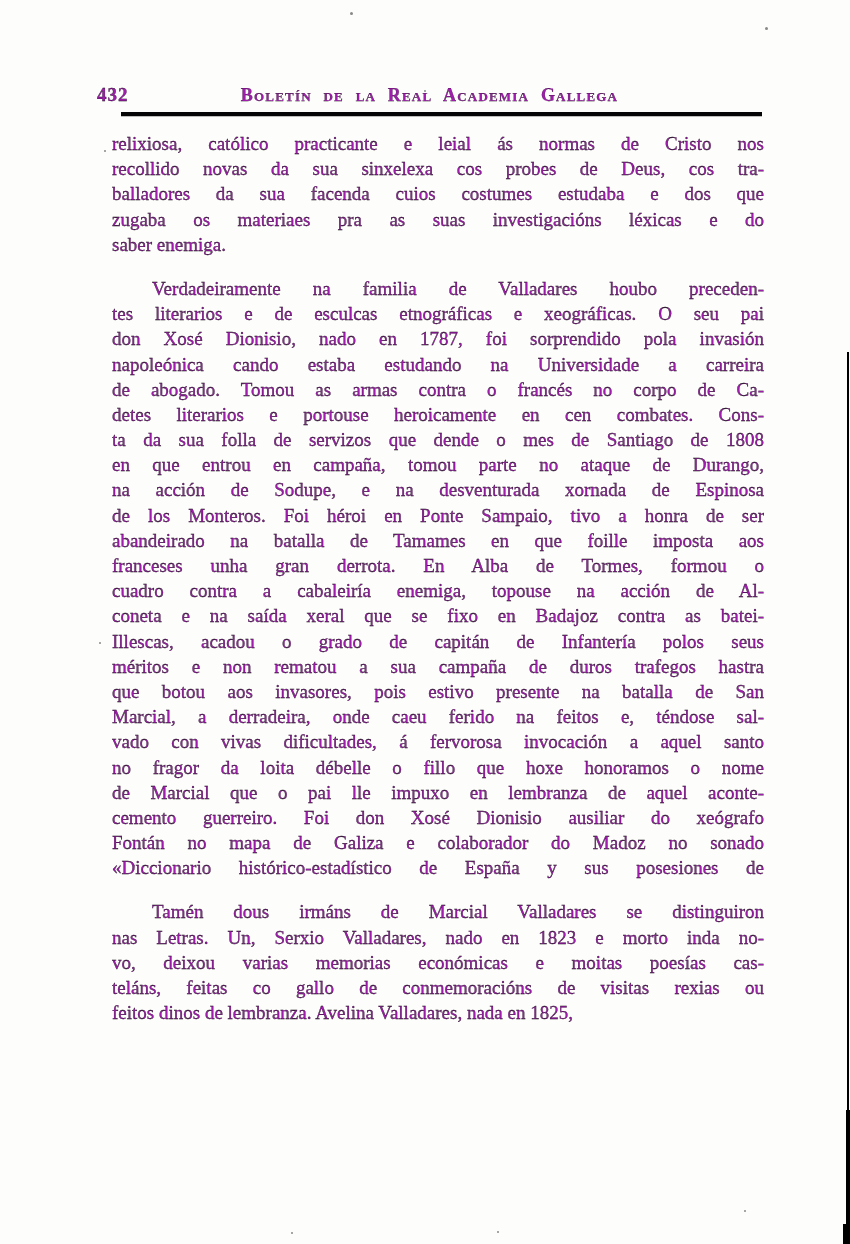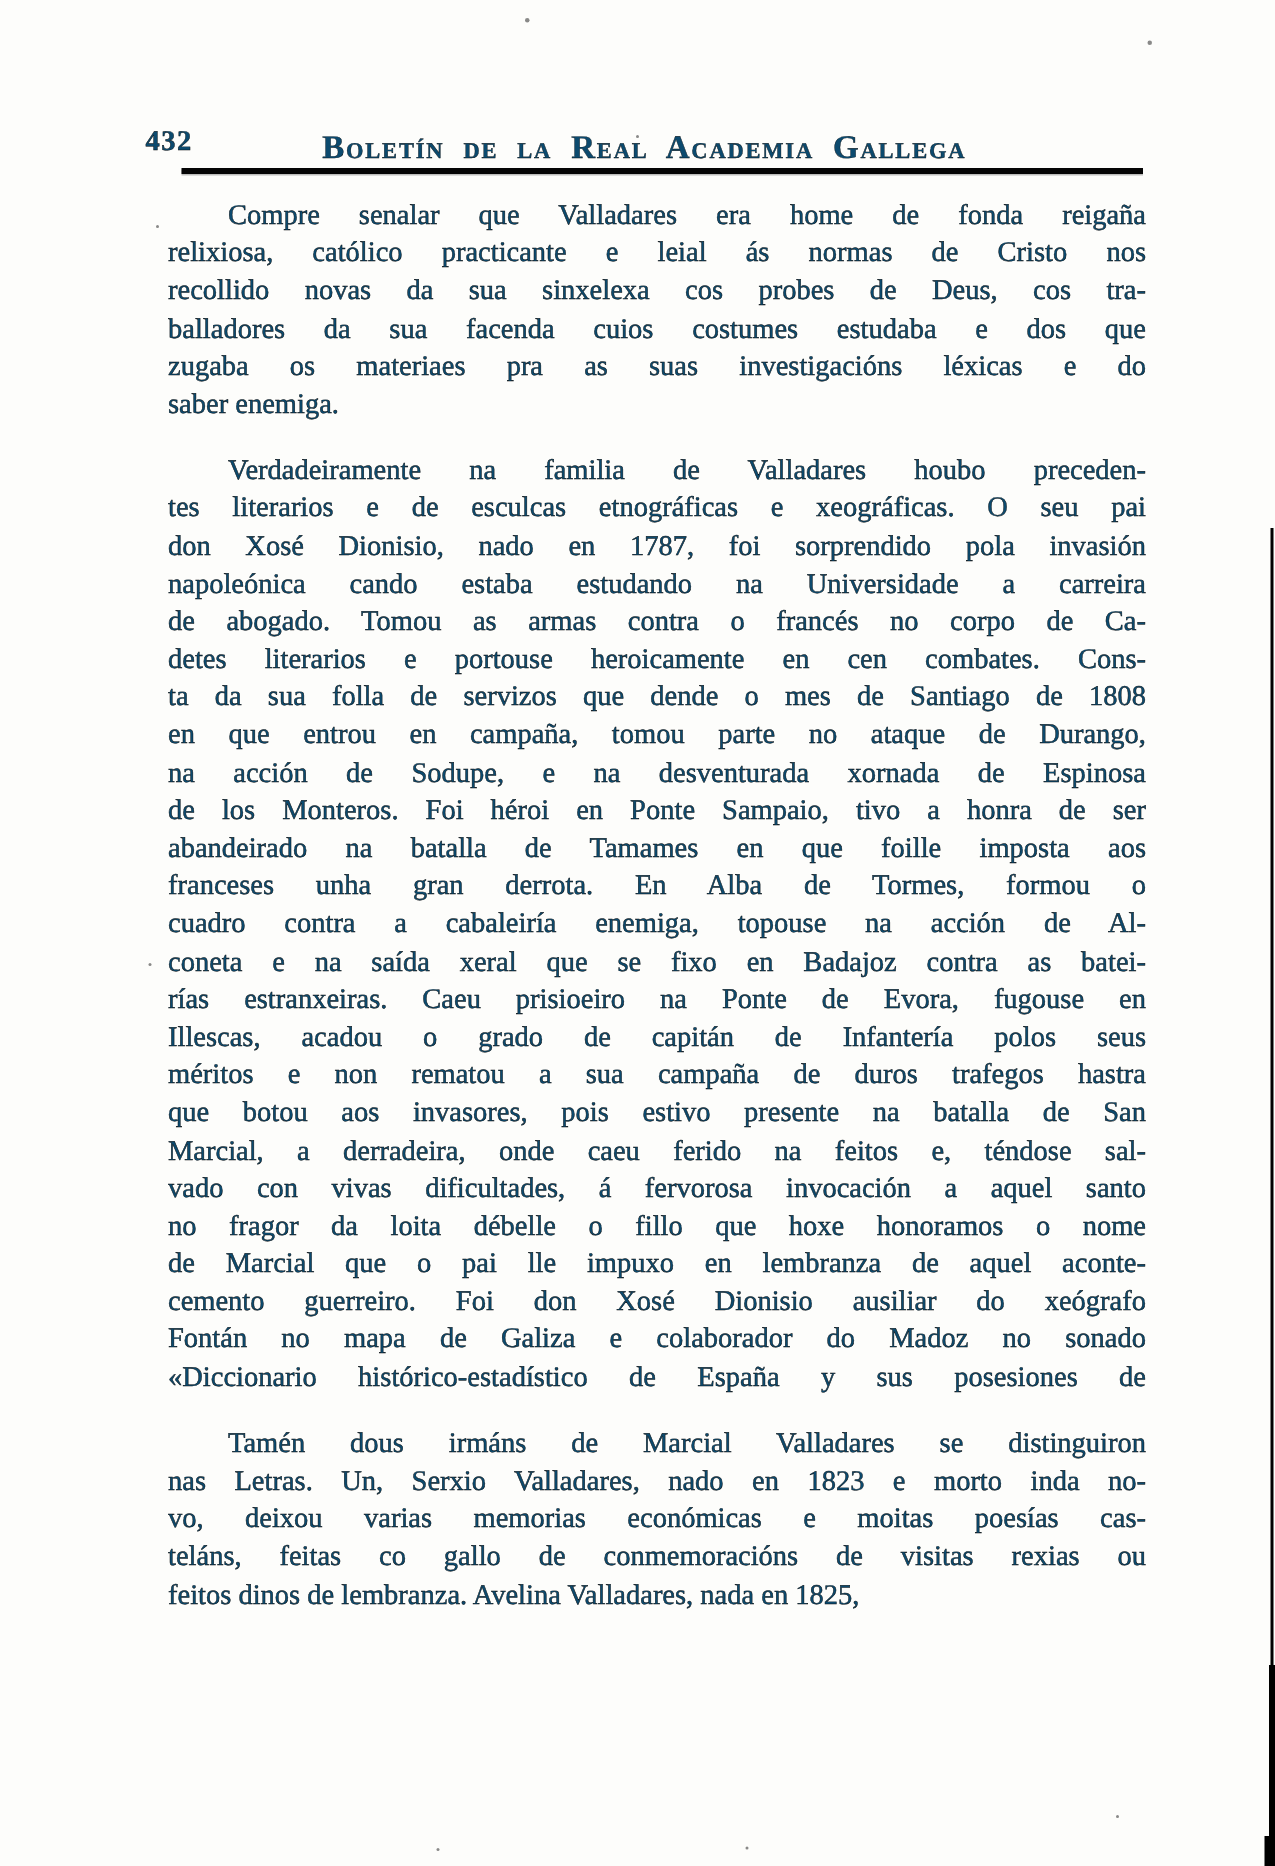--- a/index.html
+++ b/index.html
@@ -2,36 +2,36 @@
 <html><head>
 <meta charset="utf-8">
 <style>
   html,body{margin:0;padding:0;background:#e8e8e4;}
   .page{
     position:relative;
     width:850px;height:1244px;
     background:#fdfdfb;
     overflow:hidden;
     font-family:"Liberation Serif","DejaVu Serif",serif;
-    color:#0c4a6e;
+    color:#a21caf;
   }
   
   .header{
     position:absolute;top:84px;left:97px;width:665px;height:22px;
   }
   .pagenum{
     position:absolute;left:0;top:0;
     font-size:19px;font-weight:700;letter-spacing:1px;
     -webkit-text-stroke:0.3px #0c0c0c;
   }
   .journal{
     position:absolute;left:0;top:1px;width:100%;
     text-align:center;
     font-variant:small-caps;
-    font-size:22px;font-weight:700;
+    font-size:18px;font-weight:700;
     letter-spacing:1.2px;word-spacing:6px;
     -webkit-text-stroke:0.25px #0c0c0c;
   }
   .rule{
     position:absolute;left:121px;top:112px;width:641px;height:4px;
     background:#050505;
     box-shadow:0 1px 0 rgba(0,0,0,.25);
   }
   
   .body{
@@ -69,21 +69,20 @@
 
   <div class="header">
     <span class="pagenum">432</span>
     <span class="journal">Boletín de la Real Academia Gallega</span>
   </div>
 
   <div class="rule"></div>
 
   <div class="body" id="page-body">
       <div class="para">
-        <div class="line first">Compre senalar que Valladares era home de fonda reigaña</div>
         <div class="line">relixiosa, católico practicante e leial ás normas de Cristo nos</div>
         <div class="line">recollido novas da sua sinxelexa cos probes de Deus, cos tra-</div>
         <div class="line">balladores da sua facenda cuios costumes estudaba e dos que</div>
         <div class="line">zugaba os materiaes pra as suas investigacións léxicas e do</div>
         <div class="line last">saber enemiga.</div>
       </div>
       <div class="para">
         <div class="line first">Verdadeiramente na familia de Valladares houbo preceden-</div>
         <div class="line">tes literarios e de esculcas etnográficas e xeográficas. O seu pai</div>
         <div class="line">don Xosé Dionisio, nado en 1787, foi sorprendido pola invasión</div>
@@ -91,21 +90,20 @@
         <div class="line">de abogado. Tomou as armas contra o francés no corpo de Ca-</div>
         <div class="line">detes literarios e portouse heroicamente en cen combates. Cons-</div>
         <div class="line">ta da sua folla de servizos que dende o mes de Santiago de 1808</div>
         <div class="line">en que entrou en campaña, tomou parte no ataque de Durango,</div>
         <div class="line">na acción de Sodupe, e na desventurada xornada de Espinosa</div>
         <div class="line">de los Monteros. Foi héroi en Ponte Sampaio, tivo a honra de ser</div>
         <div class="line">abandeirado na batalla de Tamames en que foille imposta aos</div>
         <div class="line">franceses unha gran derrota. En Alba de Tormes, formou o</div>
         <div class="line">cuadro contra a cabaleiría enemiga, topouse na acción de Al-</div>
         <div class="line">coneta e na saída xeral que se fixo en Badajoz contra as batei-</div>
-        <div class="line">rías estranxeiras. Caeu prisioeiro na Ponte de Evora, fugouse en</div>
         <div class="line">Illescas, acadou o grado de capitán de Infantería polos seus</div>
         <div class="line">méritos e non rematou a sua campaña de duros trafegos hastra</div>
         <div class="line">que botou aos invasores, pois estivo presente na batalla de San</div>
         <div class="line">Marcial, a derradeira, onde caeu ferido na feitos e, téndose sal-</div>
         <div class="line">vado con vivas dificultades, á fervorosa invocación a aquel santo</div>
         <div class="line">no fragor da loita débelle o fillo que hoxe honoramos o nome</div>
         <div class="line">de Marcial que o pai lle impuxo en lembranza de aquel aconte-</div>
         <div class="line">cemento guerreiro. Foi don Xosé Dionisio ausiliar do xeógrafo</div>
         <div class="line">Fontán no mapa de Galiza e colaborador do Madoz no sonado</div>
         <div class="line">«Diccionario histórico-estadístico de España y sus posesiones de</div>

